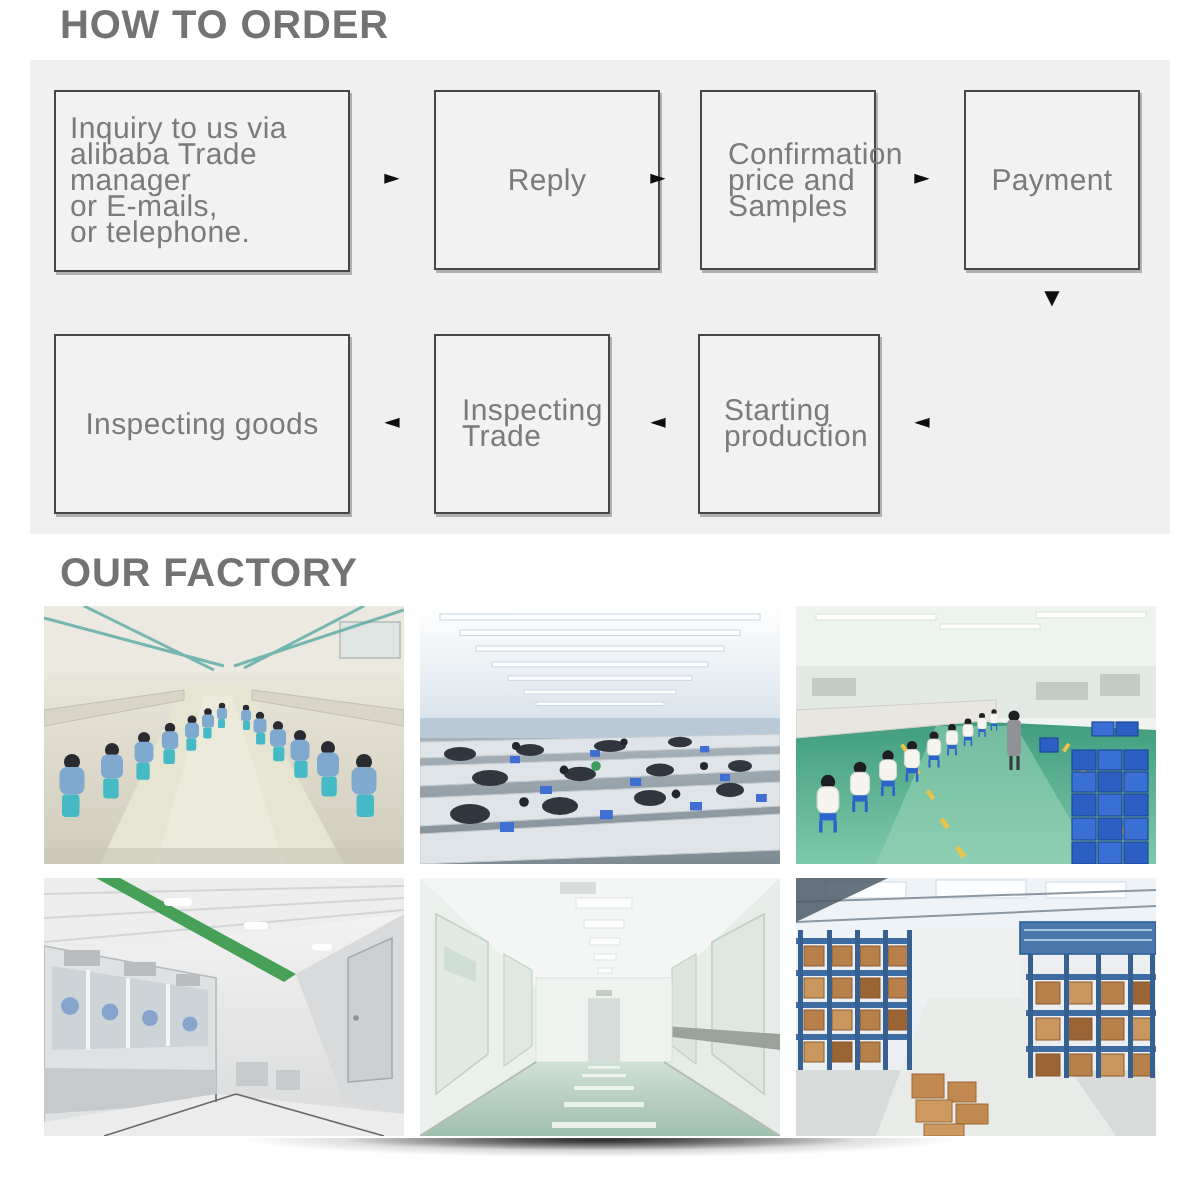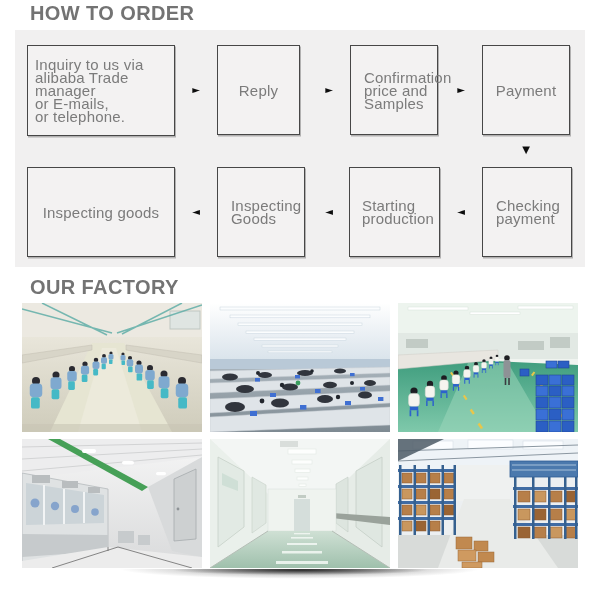--- a/index.html
+++ b/index.html
@@ -12,21 +12,21 @@
 
   .panel{position:absolute;left:15px;top:30px;width:570px;height:237px;background:#f1f0f0;}
 
   .fbox{position:absolute;box-sizing:border-box;border:1.5px solid #474747;
         background:#f3f2f2;box-shadow:1px 1.5px 0 rgba(60,60,60,0.35);
         display:flex;align-items:center;justify-content:center;
         font-size:15px;line-height:13px;color:#7b7b7b;letter-spacing:0.2px;}
   .fbox span{white-space:pre-line;}
   .fbox.al{justify-content:flex-start;text-align:left;}
   .bA{left:12px;top:15px;width:148px;height:91px;padding-left:7px;}
-  .bB{left:202px;top:15px;width:83px;height:90px;}
+  .bB{left:202px;top:15px;width:113px;height:90px;}
   .bC{left:335px;top:15px;width:88px;height:90px;padding-left:13px;}
   .bD{left:467px;top:15px;width:88px;height:90px;}
   .bE{left:12px;top:137px;width:148px;height:90px;}
   .bF{left:202px;top:137px;width:88px;height:90px;padding-left:13px;}
   .bG{left:334px;top:137px;width:91px;height:90px;padding-left:12px;align-items:center;}
   .bH{left:467px;top:137px;width:90px;height:90px;padding-left:13px;}
 
   .ar{position:absolute;transform:translate(-50%,-50%);
       font-family:"DejaVu Sans",sans-serif;font-size:10px;color:#0d0d0d;line-height:10px;}
   .a1{left:181px;top:60px;} .a2{left:314px;top:60px;} .a3{left:446px;top:60px;}
@@ -73,32 +73,28 @@
     </div>
 
     <span class="ar ad">▼</span>
 
     <div class="fbox bE">
       <span>Inspecting goods</span>
     </div>
     <span class="ar a4">◄</span>
     <div class="fbox al bF">
       <span>Inspecting
-Goods</span>
+Trade</span>
     </div>
     <span class="ar a5">◄</span>
     <div class="fbox al bG">
       <span>Starting
 production</span>
     </div>
     <span class="ar a6">◄</span>
-    <div class="fbox al bH">
-      <span>Checking
-payment</span>
-    </div>
   </div>
 
   <div class="sec-title" id="title-factory">OUR FACTORY</div>
 
   <div class="ph p1">
     <svg viewBox="0 0 180 129">
       <defs>
         <linearGradient id="g1" x1="0" y1="0" x2="0" y2="1">
           <stop offset="0" stop-color="#f2efe6"></stop>
             <stop offset="0.45" stop-color="#e2dfd2"></stop>

